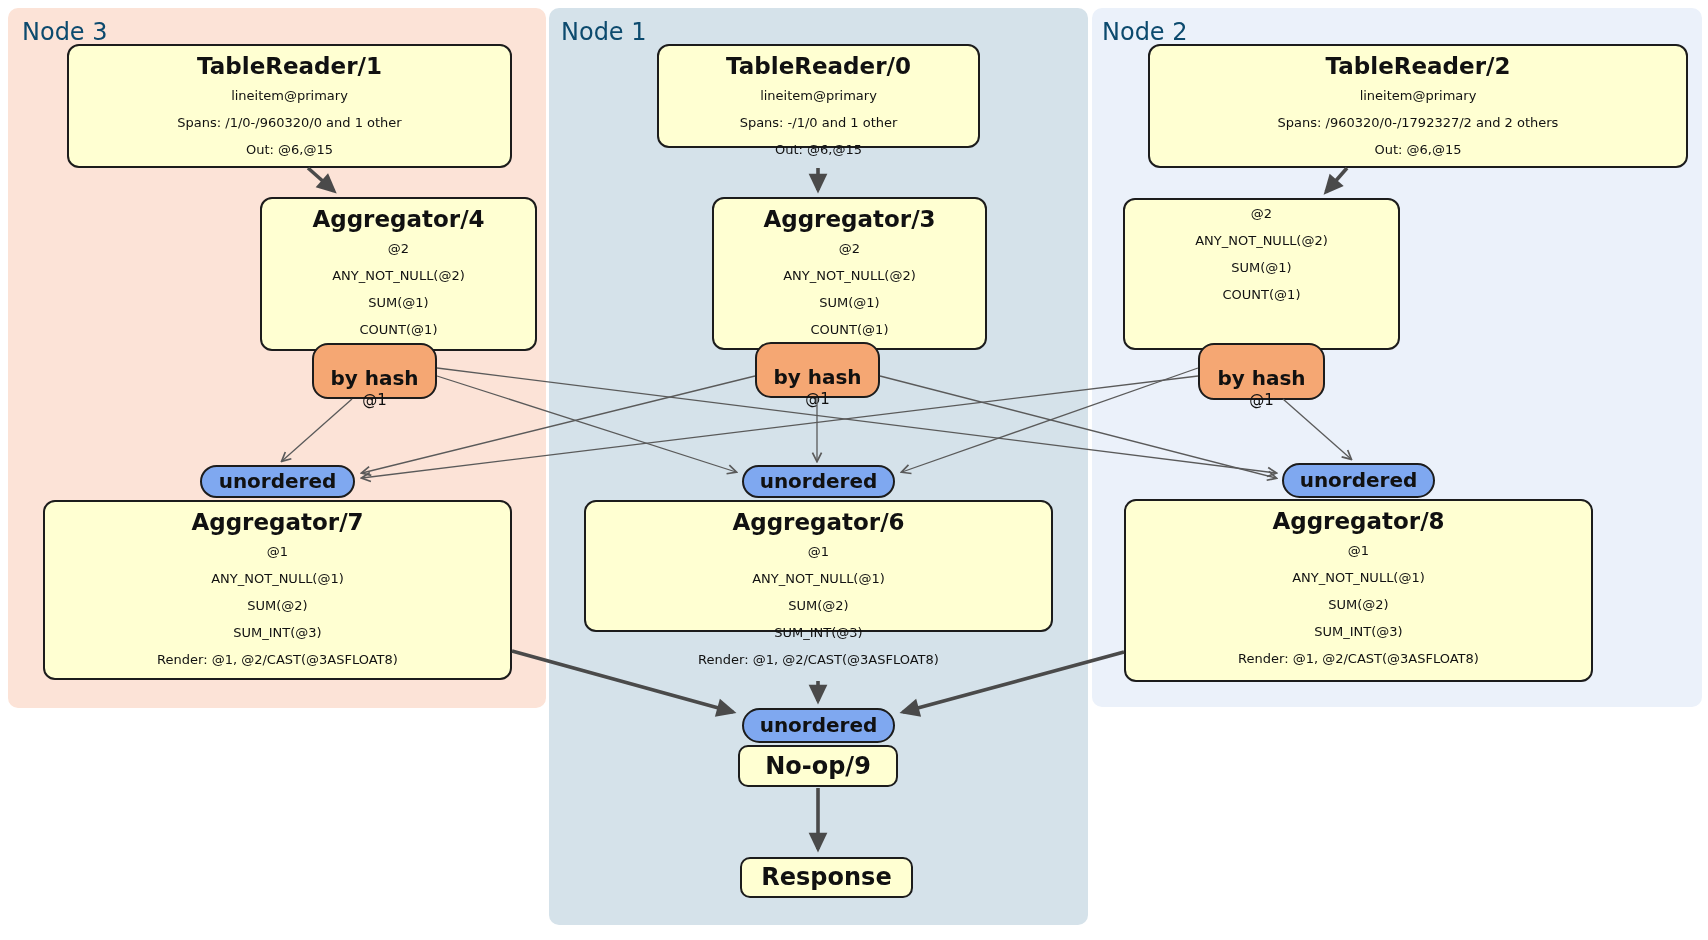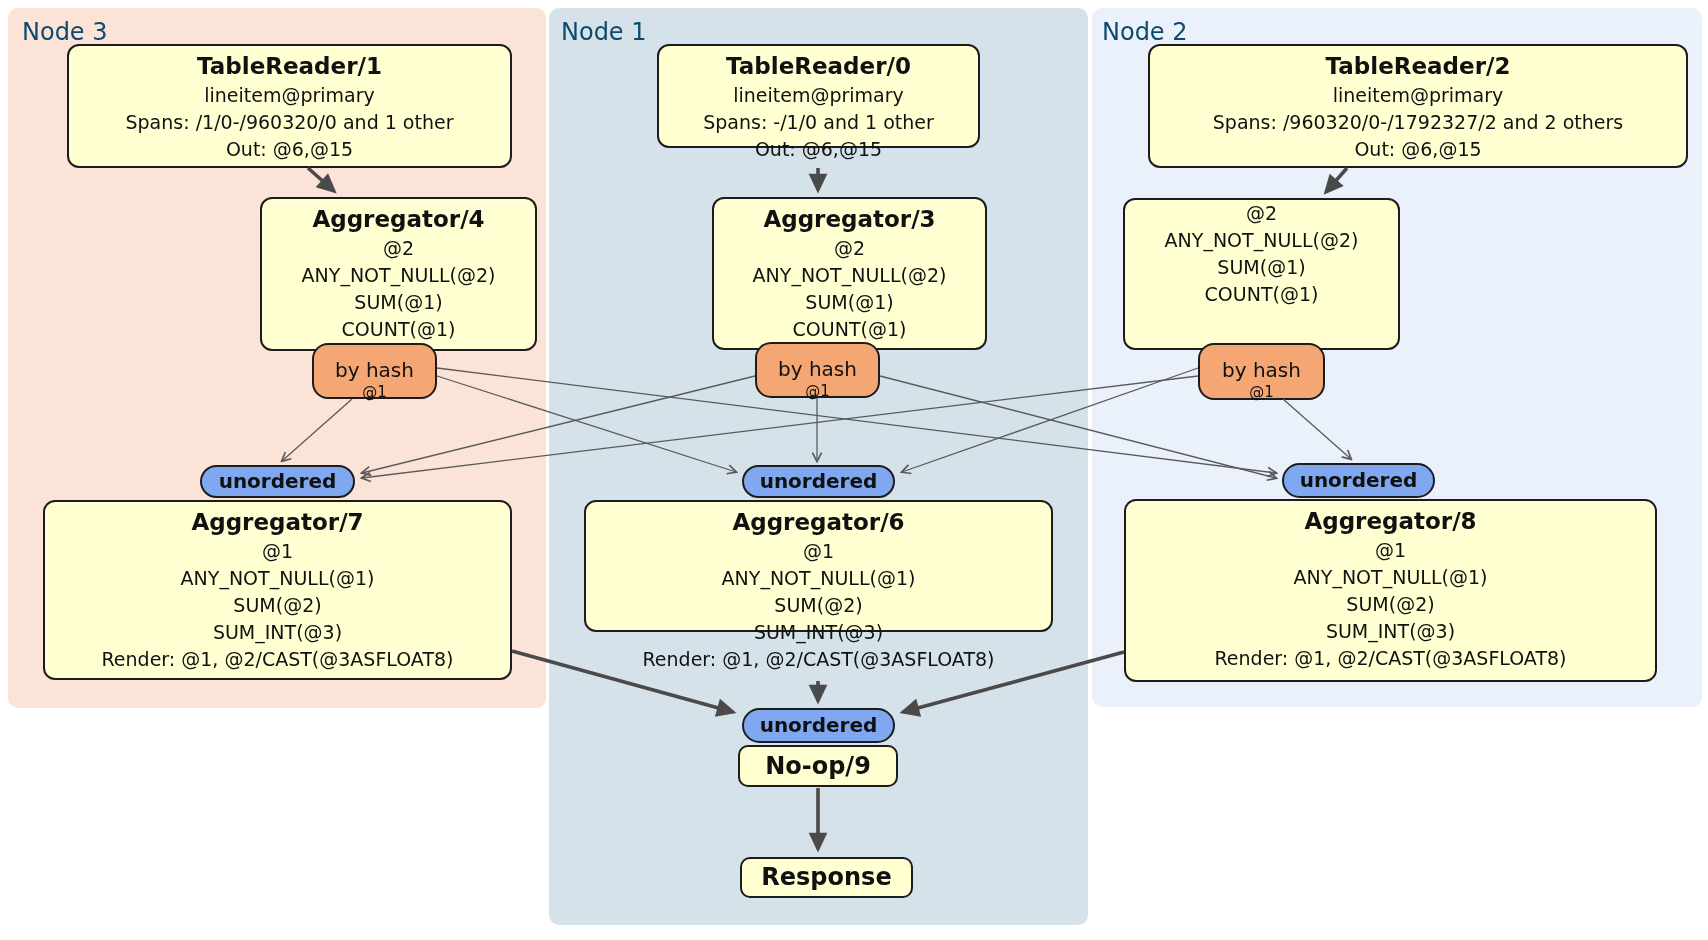--- a/index.html
+++ b/index.html
@@ -7,26 +7,26 @@
     position:relative;width:1708px;height:940px;overflow:hidden;
     font-family:"DejaVu Sans","Liberation Sans",sans-serif;color:#111;
   }
   .band{position:absolute;border-radius:10px;}
   .band-label{position:absolute;font-size:24px;color:#0c4a6e;}
   .box{
     position:absolute;box-sizing:border-box;text-align:center;
     background:var(--box-fill,#ffffd2);border:2px solid #1c1c1c;border-radius:12px;
   }
   .box .title{font-weight:bold;font-size:23px;line-height:31px;padding-top:5px;}
-  .box .ln{font-size:19px;line-height:27px;white-space:nowrap;}
+  .box .ln{font-size:13px;line-height:27px;white-space:nowrap;}
   .router{
     position:absolute;box-sizing:border-box;text-align:center;
     background:var(--router-fill,#f5a773);border:2px solid #1c1c1c;border-radius:16px;z-index:4;
   }
-  .router .rlabel{font-weight:normal;font-size:20px;line-height:26px;padding-top:12px;}
+  .router .rlabel{font-weight:bold;font-size:20px;line-height:26px;padding-top:20px;}
   .router .rkey{font-size:15px;line-height:18px;}
   .stream{
     position:absolute;box-sizing:border-box;text-align:center;
     background:var(--stream-fill,#7fa8f0);border:2px solid #1c1c1c;border-radius:18px;
     font-weight:bold;font-size:20px;z-index:4;
   }
   .leaf{
     position:absolute;box-sizing:border-box;text-align:center;
     background:var(--box-fill,#ffffd2);border:2px solid #1c1c1c;border-radius:10px;
     font-weight:bold;font-size:24px;z-index:4;
@@ -57,21 +57,21 @@
   .agg6{left:584px;top:500px;width:469px;height:132px;}
   .unf{left:742px;top:708px;width:153px;height:35px;line-height:31px;}
   .noop{left:738px;top:745px;width:160px;height:42px;line-height:38px;}
   .resp{left:740px;top:857px;width:173px;height:41px;line-height:37px;}
 
   
   .tr2{left:1125px;top:44px;width:540px;height:124px;margin-left:23px;}
   .agg5{left:1123px;top:198px;width:277px;height:152px;}
   .hash2{left:1198px;top:343px;width:127px;height:57px;}
   .un2{left:1282px;top:463px;width:153px;height:35px;line-height:31px;}
-  .agg8{left:1124px;top:499px;width:533px;height:183px;}
+  .agg8{left:1124px;top:499px;width:469px;height:183px;}
 </style>
 </head>
 <body>
 
 <div class="canvas">
 
   <div class="band n3"></div>
   <div class="band n1"></div>
   <div class="band n2"></div>
   <div class="band-label lbl-n3">Node 3</div>

